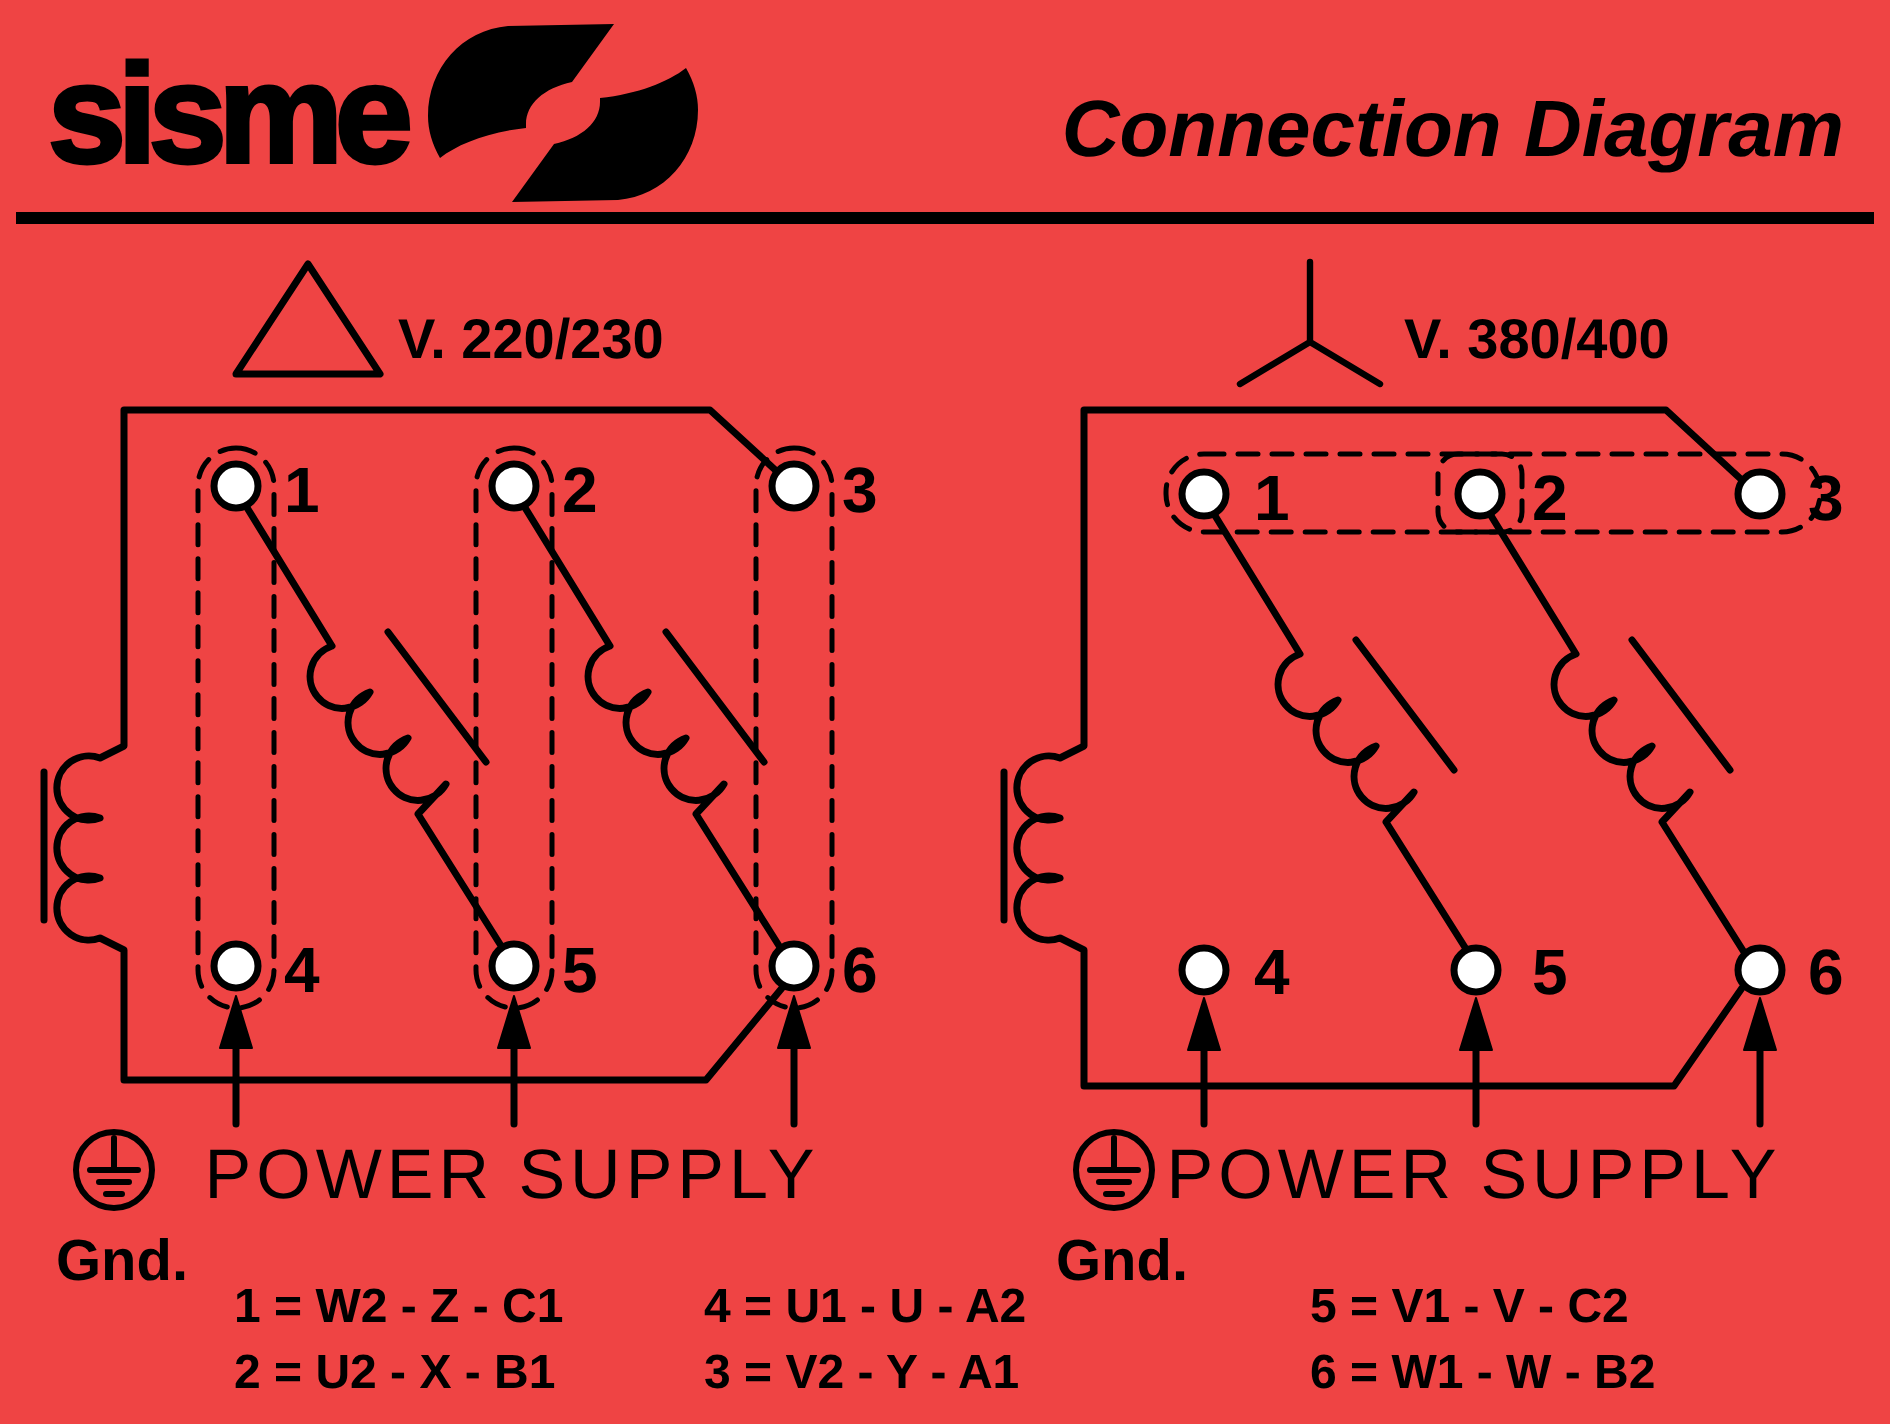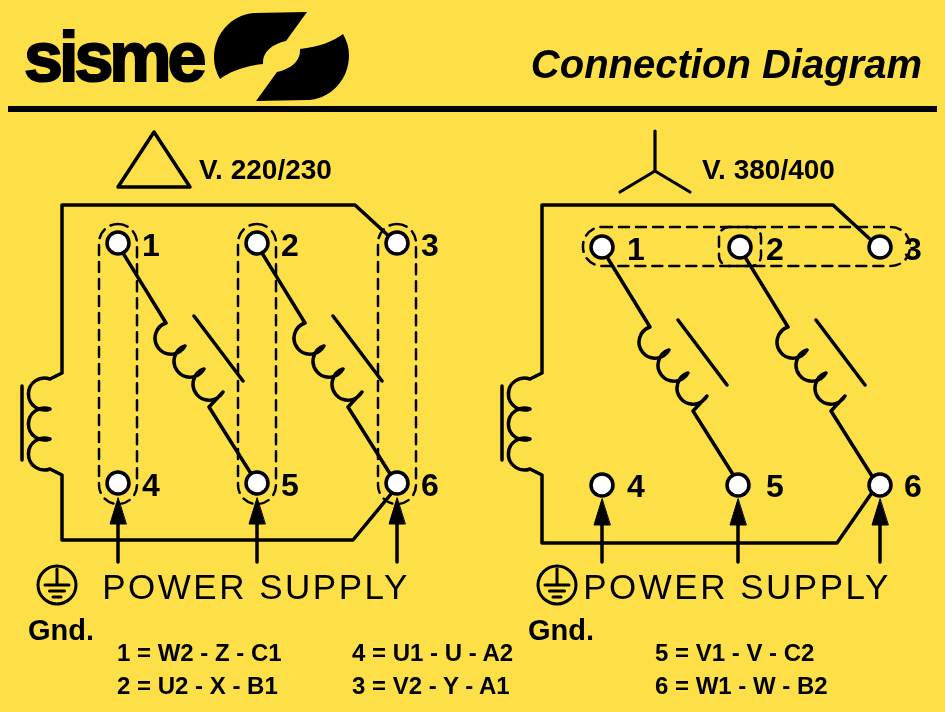--- a/index.html
+++ b/index.html
@@ -1,19 +1,19 @@
 <!DOCTYPE html>
 <html><head>
 <meta charset="utf-8">
 <style>
   html,body{margin:0;padding:0;background:#888;}
   .page{
     position:relative;
     width:945px;height:712px;
-    background:#fde047;
+    background:#ef4444;
     font-family:"Liberation Sans", sans-serif;
     overflow:hidden;
   }
   svg{display:block;}
   svg text{fill:#000;}
   .brand-text{font-weight:bold;letter-spacing:-4px;}
   .title-text{font-weight:bold;font-style:italic;}
   .voltage-text{font-weight:bold;}
   .terminal-num{font-weight:bold;}
   .ps-text{letter-spacing:2.5px;}

